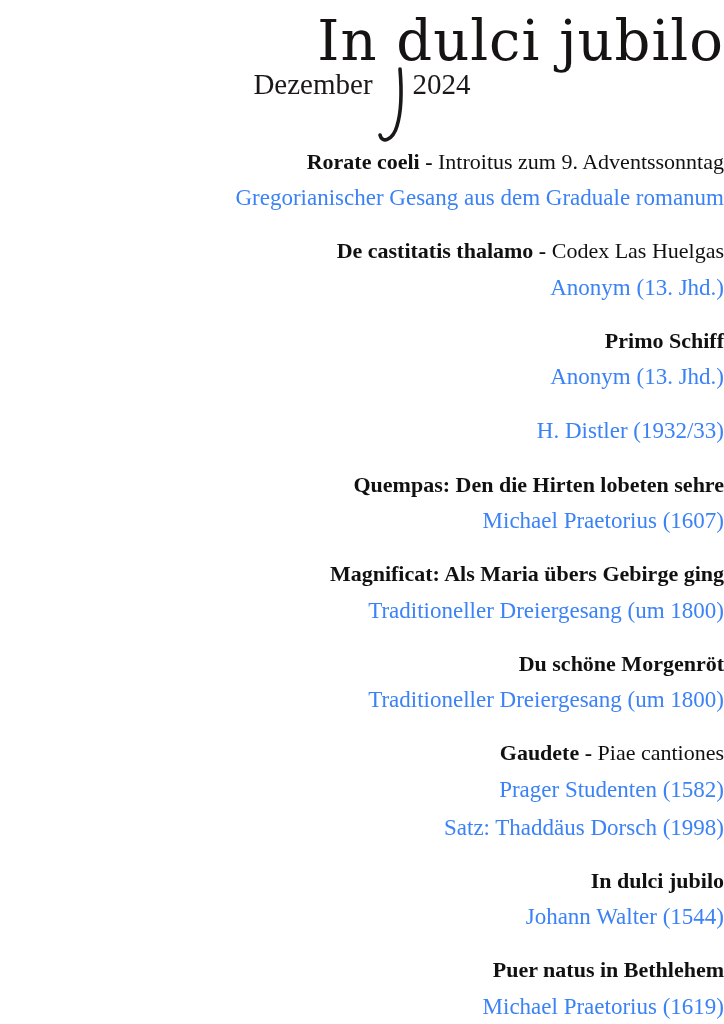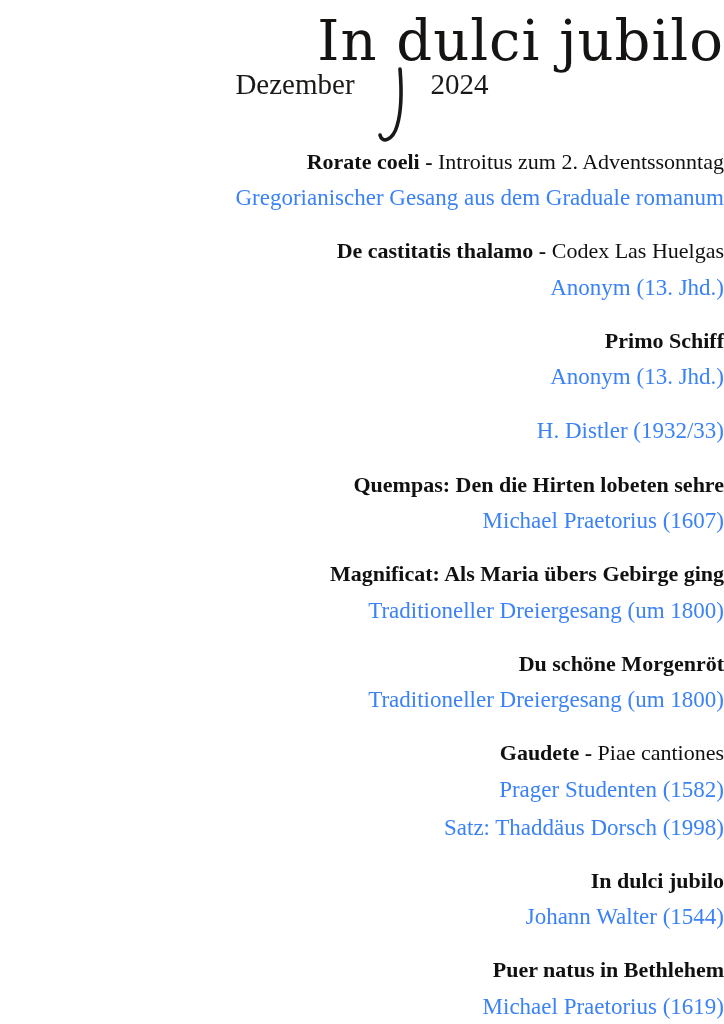--- a/index.html
+++ b/index.html
@@ -31,21 +31,20 @@
     color: #161412;
   }
   .date-row {
     display: flex;
     justify-content: center;
     align-items: baseline;
     font-size: 29px;
     line-height: 1.1;
     color: #1b1917;
     margin-top: -2px;
-    gap: 18px;
   }
   .date-row .swash {
     width: 32px;
     height: 78px;
     margin: 0 4px;
     align-self: flex-end;
     margin-bottom: -14px;
     overflow: visible;
   }
   main {
@@ -82,21 +81,21 @@
       <span>Dezember</span>
       <svg class="swash" viewBox="0 0 32 78" aria-hidden="true">
         <path d="M 23 0 C 25 24, 24 44, 20 57 C 16 71, 5 75, 3 66" fill="none" stroke="#1b1917" stroke-width="3.6" stroke-linecap="round"></path>
       </svg>
       <span>2024</span>
     </div>
   </header>
 
   <main>
     <section class="entry">
-      <div class="entry-title"><span class="tb">Rorate coeli -</span><span class="tr"> Introitus zum 2. Adventssonntag</span></div>
+      <div class="entry-title"><span class="tb">Rorate coeli -</span><span class="tr"> Introitus zum 9. Adventssonntag</span></div>
     <div class="entry-sub">Gregorianischer Gesang aus dem Graduale romanum</div>
       </section>
 
     <section class="entry">
       <div class="entry-title"><span class="tb">De castitatis thalamo -</span><span class="tr"> Codex Las Huelgas</span></div>
     <div class="entry-sub">Anonym (13. Jhd.)</div>
       </section>
 
     <section class="entry">
       <div class="entry-title"><span class="tb">Primo Schiff</span><span class="tr"></span></div>

